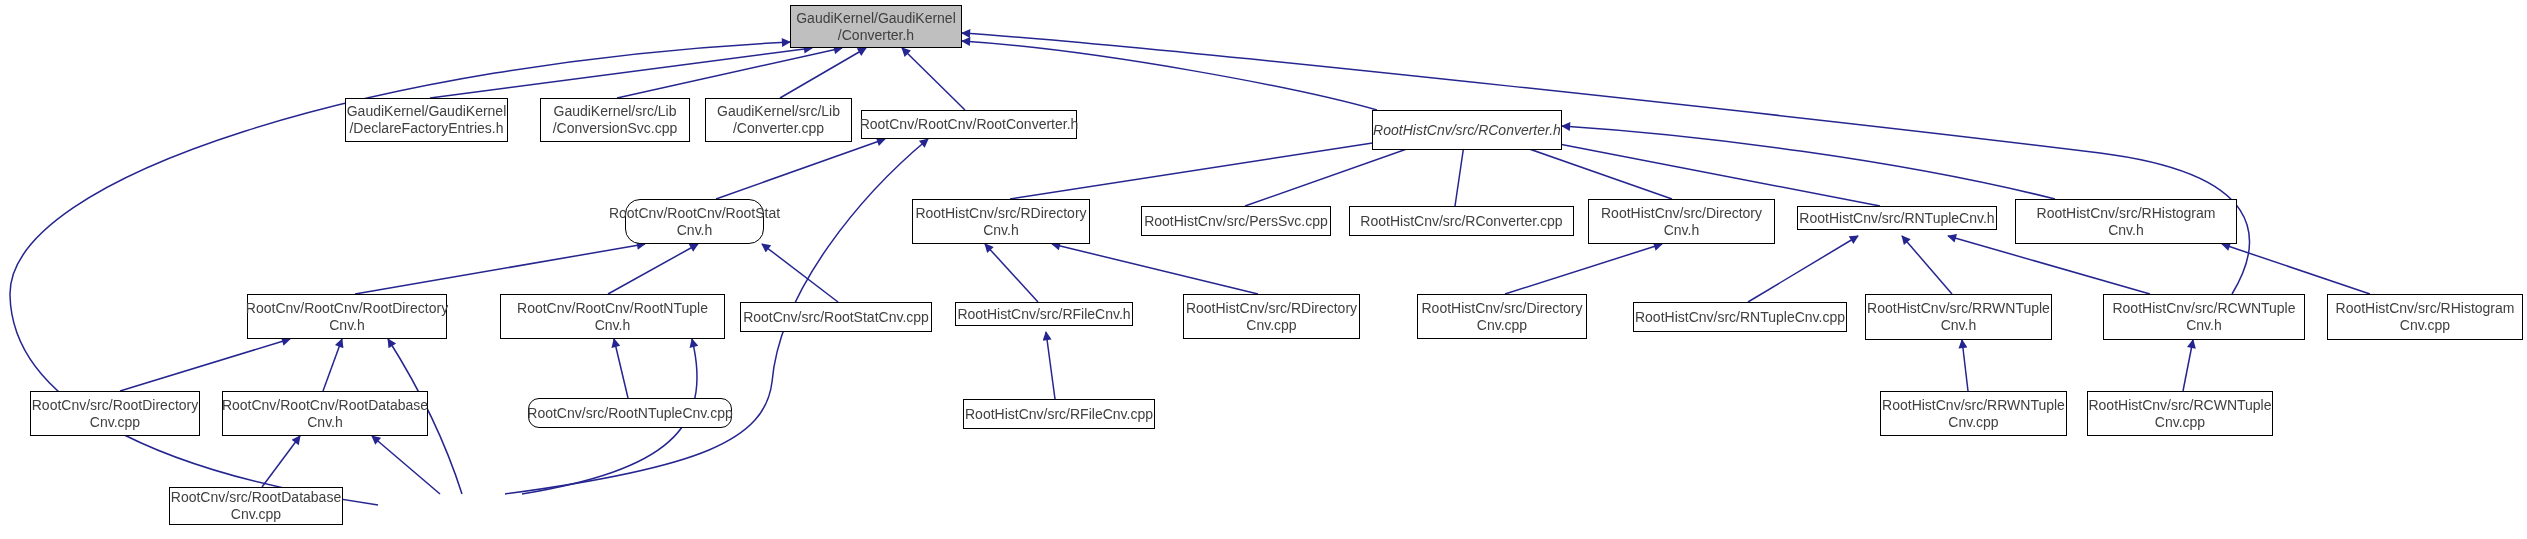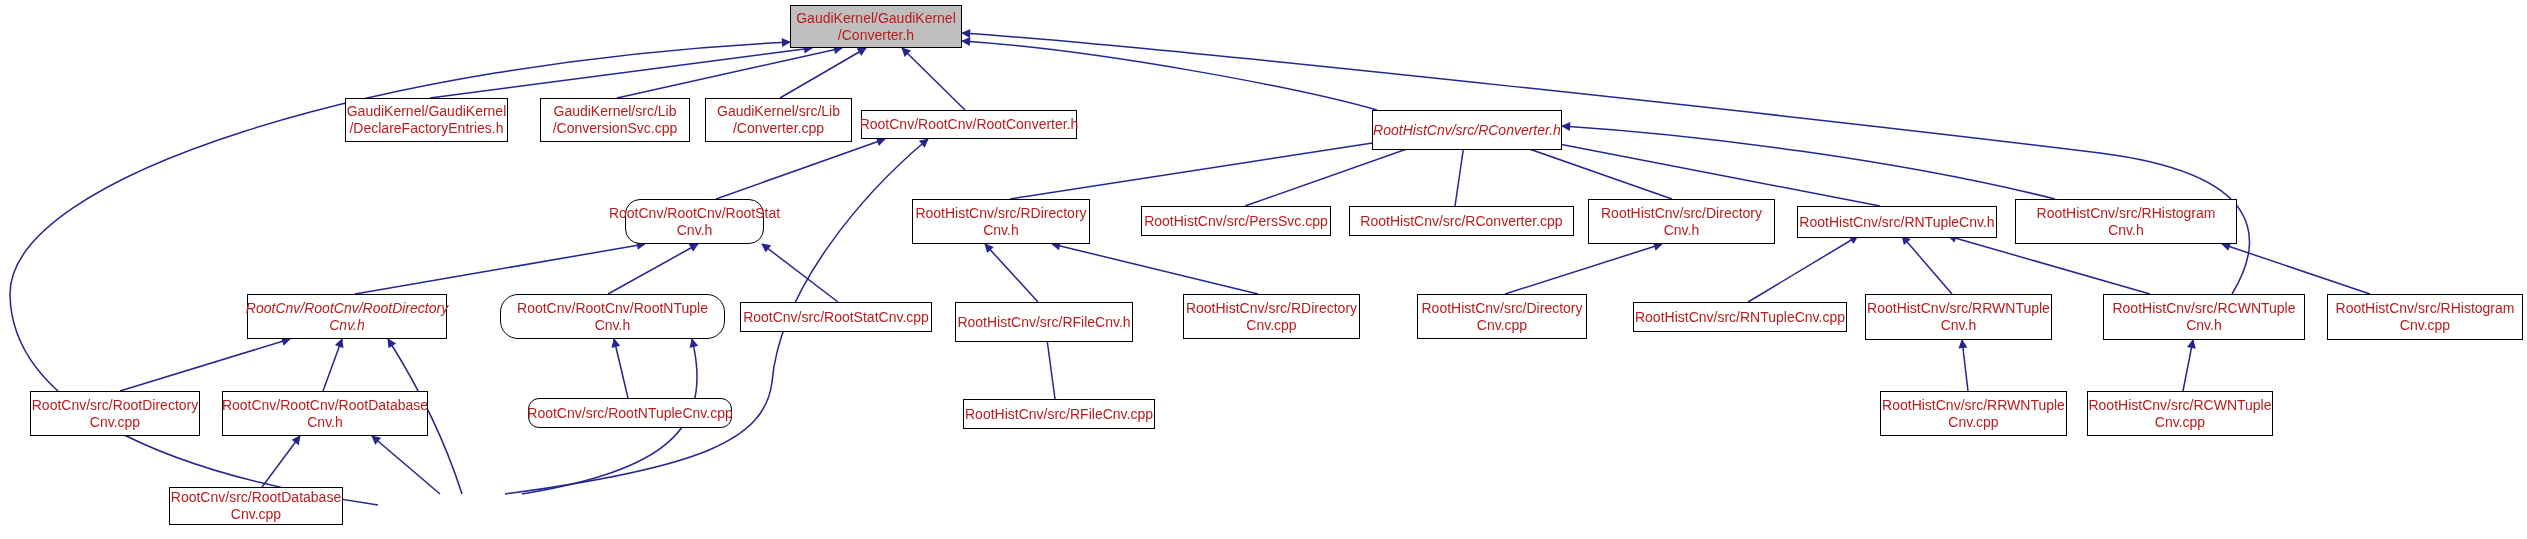--- a/index.html
+++ b/index.html
@@ -10,21 +10,21 @@
     font-family:"Liberation Sans", sans-serif;
     overflow:hidden;
   }
   .edges{position:absolute;left:0;top:0;}
   .edge{fill:none;stroke-width:1.5px;}
   .node{
     position:absolute;
     box-sizing:border-box;
     border:1.5px solid #000000;
     background:#ffffff;
-    color:#b91c1c;
+    color:#404040;
     display:flex;align-items:center;justify-content:center;
     text-align:center;
     font-size:14px;line-height:17px;
     white-space:pre-line;
     cursor:pointer;
   }
   .node.root{background:#bfbfbf;}
 </style>
 </head>
 <body>
@@ -83,29 +83,29 @@
     <div class="node" style="left: 861px; top: 110px; width: 216px; height: 29px;">RootCnv/RootCnv/RootConverter.h</div>
     <div class="node" style="left: 1372px; top: 110px; width: 190px; height: 40px; font-style: italic;">RootHistCnv/src/RConverter.h</div>
     <div class="node" style="left: 625px; top: 199px; width: 139px; height: 45px; border-radius: 15px;">RootCnv/RootCnv/RootStat
 Cnv.h</div>
     <div class="node" style="left: 912px; top: 199px; width: 178px; height: 45px;">RootHistCnv/src/RDirectory
 Cnv.h</div>
     <div class="node" style="left: 1141px; top: 206px; width: 190px; height: 30px;">RootHistCnv/src/PersSvc.cpp</div>
     <div class="node" style="left: 1349px; top: 206px; width: 225px; height: 30px;">RootHistCnv/src/RConverter.cpp</div>
     <div class="node" style="left: 1588px; top: 199px; width: 187px; height: 45px;">RootHistCnv/src/Directory
 Cnv.h</div>
-    <div class="node" style="left: 1797px; top: 206px; width: 200px; height: 32px;">RootHistCnv/src/RNTupleCnv.h</div>
+    <div class="node" style="left: 1797px; top: 206px; width: 200px; height: 24px;">RootHistCnv/src/RNTupleCnv.h</div>
     <div class="node" style="left: 2015px; top: 199px; width: 222px; height: 45px;">RootHistCnv/src/RHistogram
 Cnv.h</div>
-    <div class="node" style="left: 247px; top: 294px; width: 200px; height: 45px; font-style: italic;">RootCnv/RootCnv/RootDirectory
+    <div class="node" style="left: 247px; top: 294px; width: 200px; height: 45px;">RootCnv/RootCnv/RootDirectory
 Cnv.h</div>
-    <div class="node" style="left: 500px; top: 294px; width: 225px; height: 45px; border-radius: 18px;">RootCnv/RootCnv/RootNTuple
+    <div class="node" style="left: 500px; top: 294px; width: 225px; height: 45px;">RootCnv/RootCnv/RootNTuple
 Cnv.h</div>
     <div class="node" style="left: 740px; top: 302px; width: 192px; height: 30px;">RootCnv/src/RootStatCnv.cpp</div>
-    <div class="node" style="left: 955px; top: 302px; width: 178px; height: 40px;">RootHistCnv/src/RFileCnv.h</div>
+    <div class="node" style="left: 955px; top: 302px; width: 178px; height: 24px;">RootHistCnv/src/RFileCnv.h</div>
     <div class="node" style="left: 1183px; top: 294px; width: 177px; height: 45px;">RootHistCnv/src/RDirectory
 Cnv.cpp</div>
     <div class="node" style="left: 1417px; top: 294px; width: 170px; height: 45px;">RootHistCnv/src/Directory
 Cnv.cpp</div>
     <div class="node" style="left: 1633px; top: 302px; width: 214px; height: 30px;">RootHistCnv/src/RNTupleCnv.cpp</div>
     <div class="node" style="left: 1865px; top: 294px; width: 187px; height: 46px;">RootHistCnv/src/RRWNTuple
 Cnv.h</div>
     <div class="node" style="left: 2103px; top: 294px; width: 202px; height: 46px;">RootHistCnv/src/RCWNTuple
 Cnv.h</div>
     <div class="node" style="left: 2327px; top: 294px; width: 196px; height: 46px;">RootHistCnv/src/RHistogram

